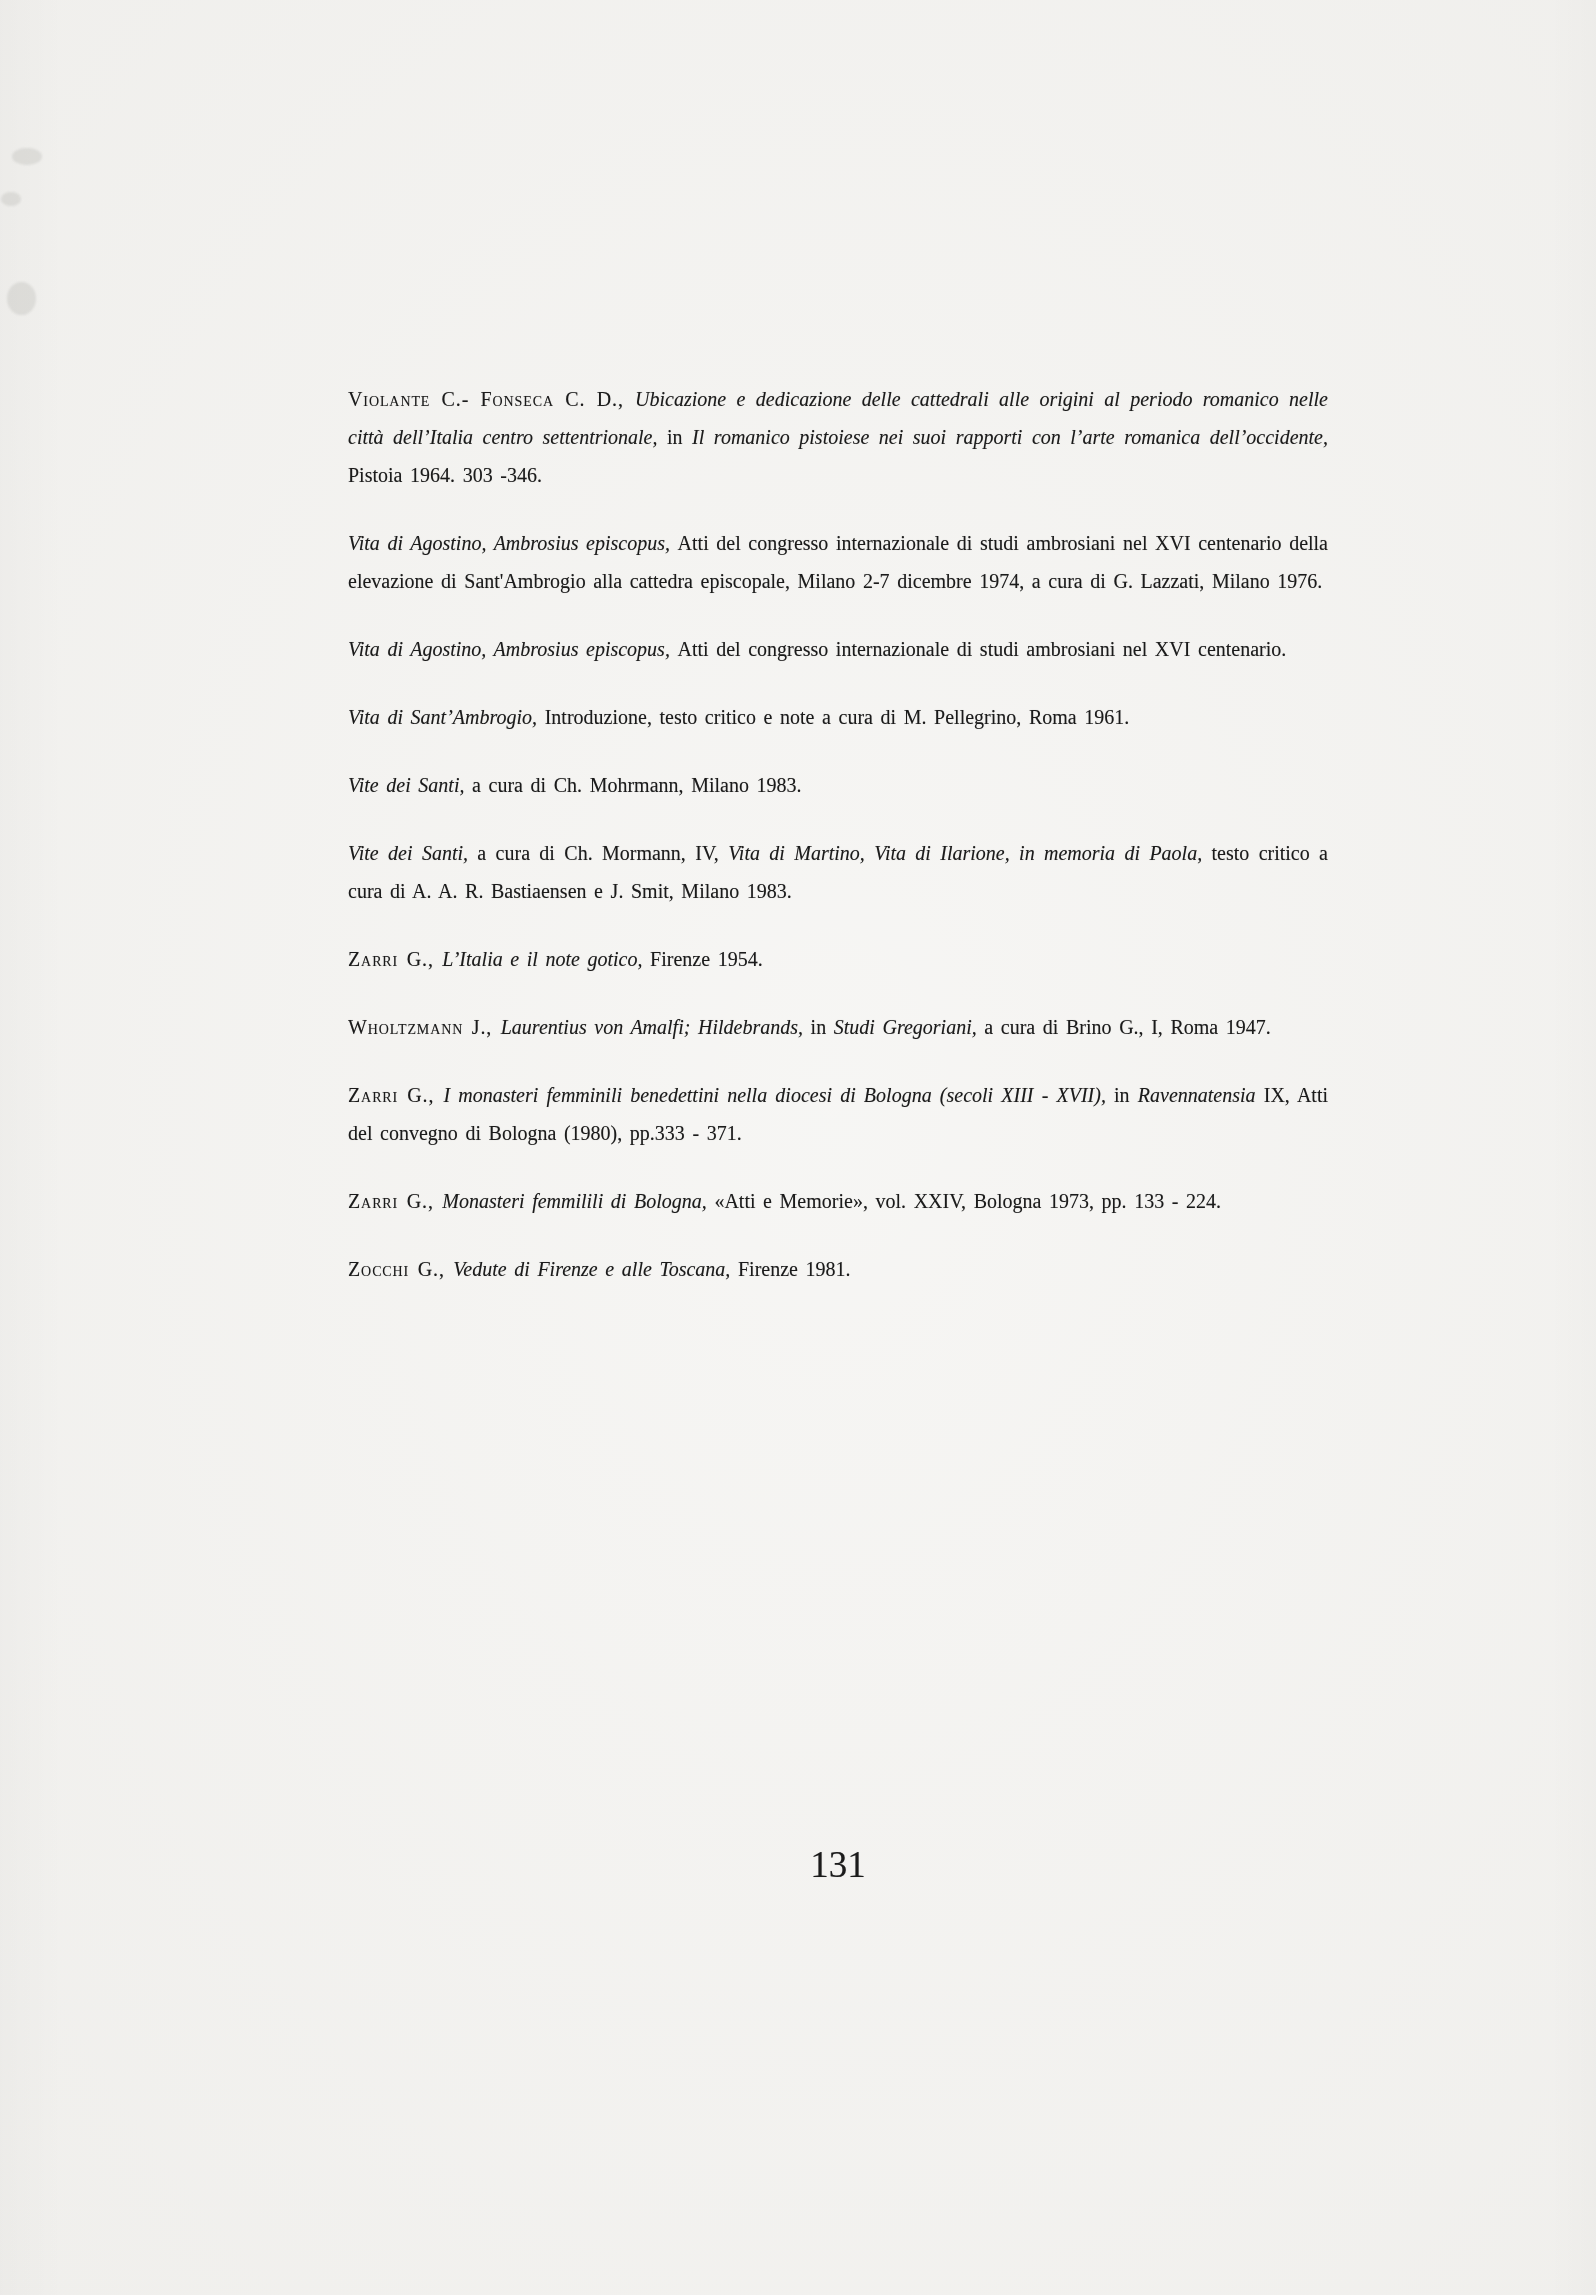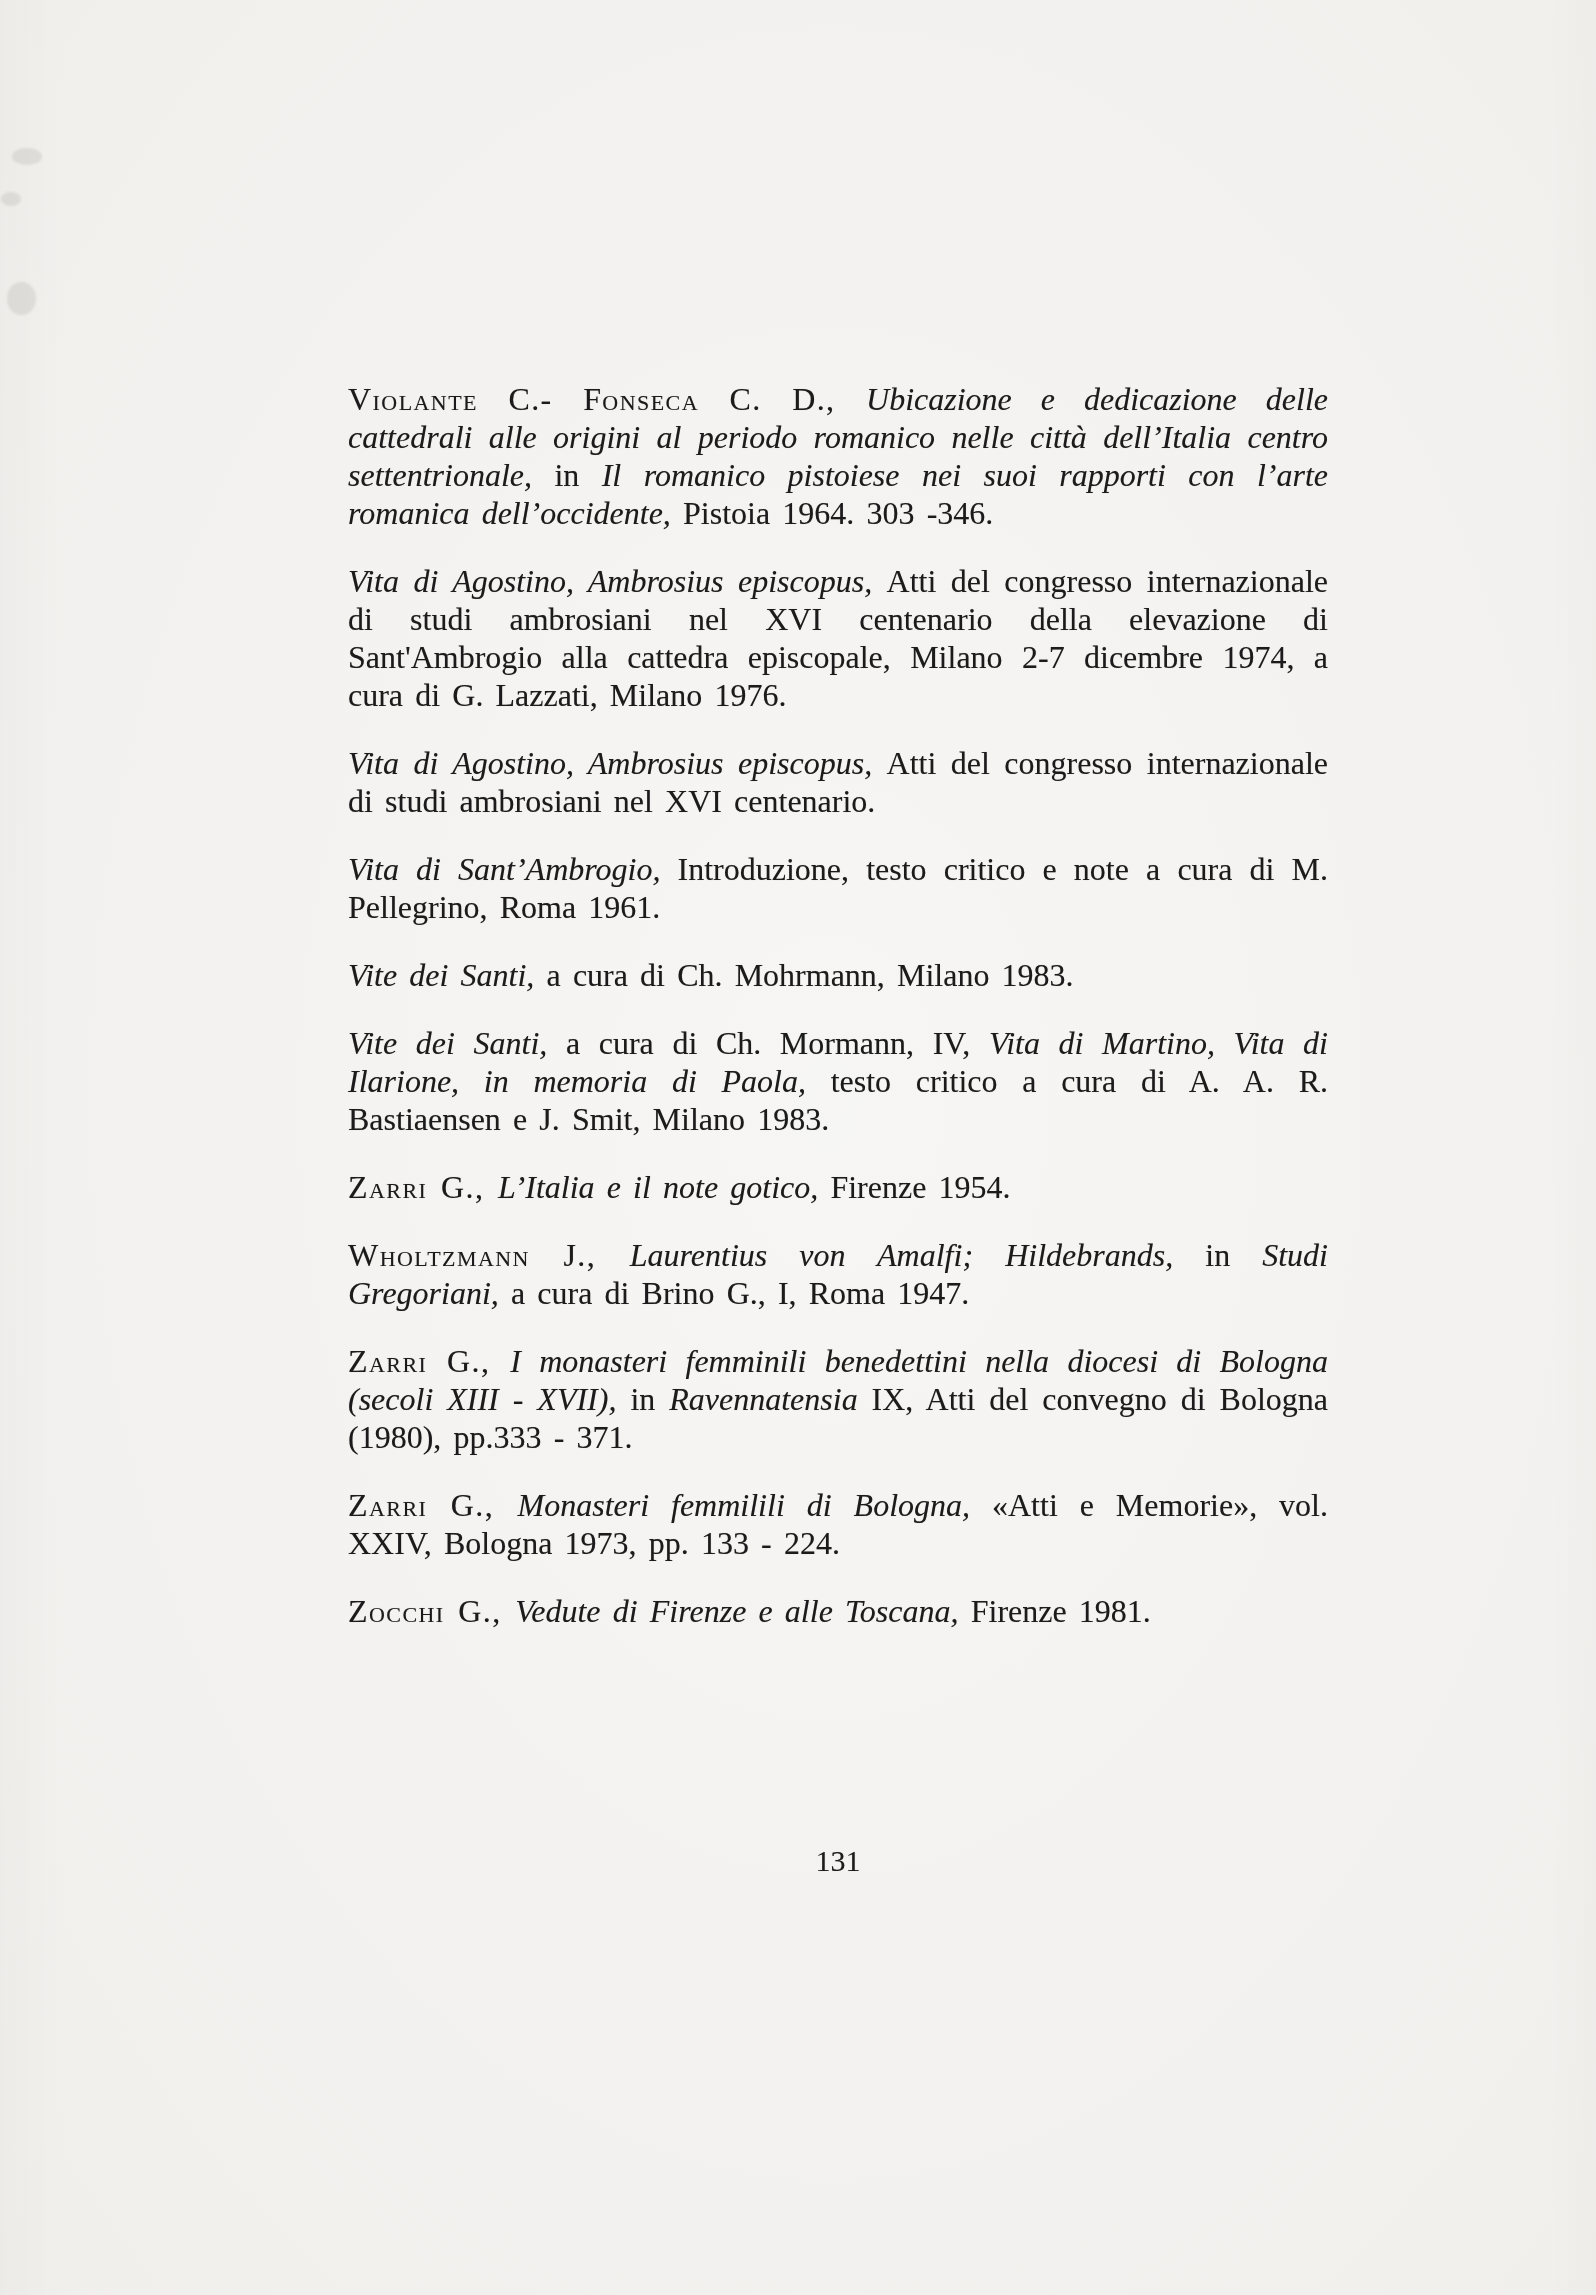--- a/index.html
+++ b/index.html
@@ -20,37 +20,37 @@
     color: #1b1b1b;
   }
   .content {
     position: absolute;
     left: 348px;
     top: 380px;
     width: 980px;
   }
   p.bib-entry {
     margin: 0 0 30px 0;
-    font-size: 32px;
+    font-size: 20px;
     line-height: 38px;
     text-align: justify;
     text-align-last: left;
     word-spacing: 0.13em;
     text-shadow: 0 0 0.7px rgba(20,20,20,0.35);
   }
   .seg.sc { font-variant: small-caps; letter-spacing: 0.045em; }
   .seg.i  { font-style: italic; }
   .seg.r  { font-style: normal; }
   .folio {
     position: absolute;
     left: 348px;
     top: 1846px;
     width: 980px;
     text-align: center;
-    font-size: 30px;
+    font-size: 37px;
     line-height: 1;
     text-shadow: 0 0 0.7px rgba(20,20,20,0.35);
   }
   
   .artifact {
     position: absolute;
     border-radius: 50%;
     background: rgba(140,138,134,0.18);
     filter: blur(1.3px);
   }

